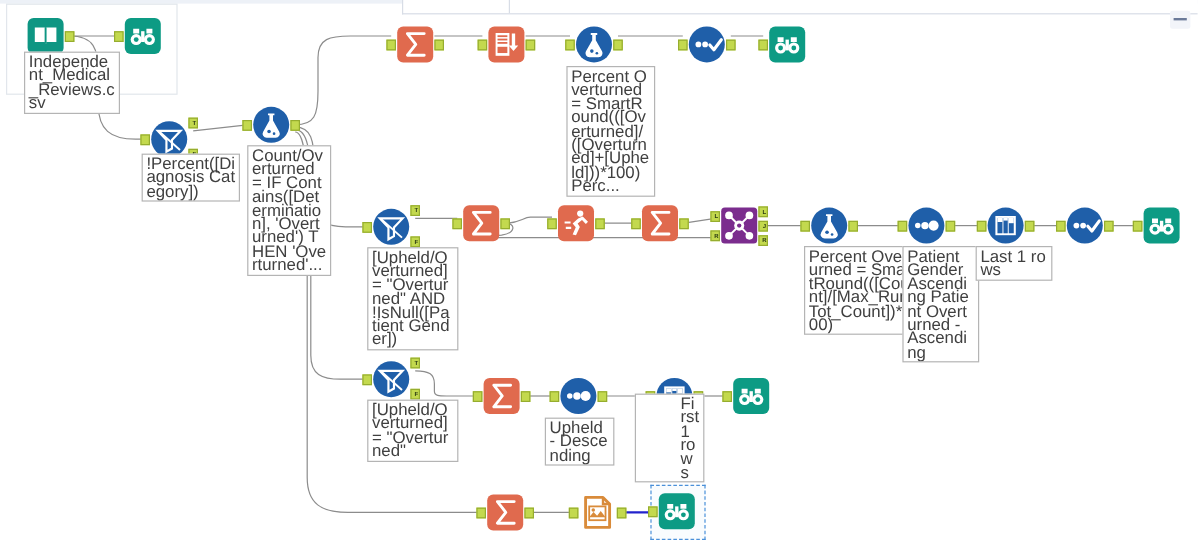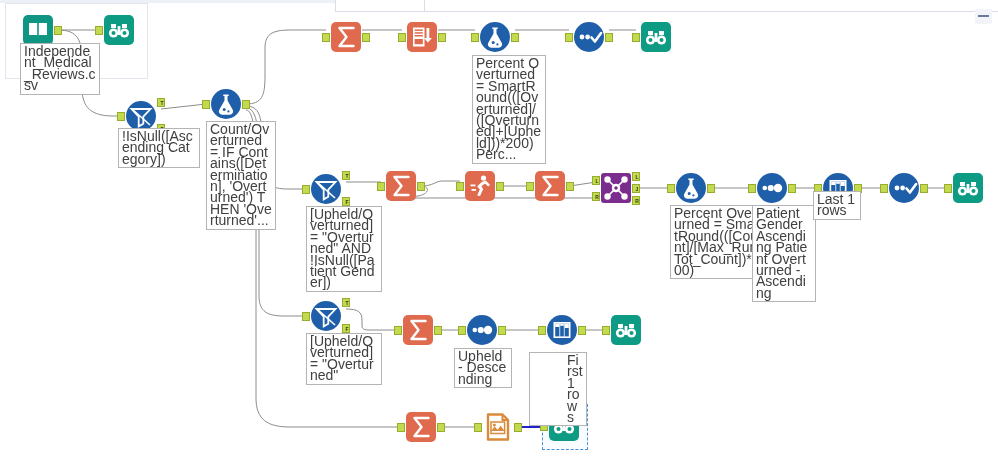--- a/index.html
+++ b/index.html
@@ -475,25 +475,25 @@
             <rect x="14.6" y="12" width="2.8" height="9" fill="#ffffff"></rect>
             <circle cx="10.5" cy="19" r="2" fill="#0d9b84"></circle>
             <circle cx="21.5" cy="19" r="2" fill="#0d9b84"></circle>
           </svg>
         </div>
       </div>
       <div class="pad" style="left: 540px; top: 422px;"></div>
     </div>
   <div id="annos-layer">
       <div class="anno" style="left: 20px; top: 43px; width: 80px; min-height: 28px;">Independent_Medical_Reviews.csv</div>
-      <div class="anno" style="left: 118px; top: 128px; width: 82px; min-height: 28px;">!IsNull([Ascending Category])</div>
+      <div class="anno" style="left: 118px; top: 128px; width: 82px; min-height: 28px;">!Percent([Diagnosis Category])</div>
       <div class="anno" style="left: 206px; top: 121px; width: 70px; min-height: 62px;">Count/Overturned = IF Contains([Determination], 'Overturned') THEN 'Overturned'...</div>
-      <div class="anno" style="left: 472px; top: 55px; width: 74px; min-height: 90px;">Percent Overturned = SmartRound(([Overturned]/([Overturned]+[Upheld]))*200) Perc...</div>
+      <div class="anno" style="left: 472px; top: 55px; width: 74px; min-height: 90px;">Percent Overturned = SmartRound(([Overturned]/([Overturned]+[Upheld]))*100) Perc...</div>
       <div class="anno" style="left: 306px; top: 206px; width: 76px; min-height: 70px;">[Upheld/Overturned] = "Overturned" AND !IsNull([Patient Gender])</div>
       <div class="anno" style="left: 670px; top: 205px; width: 97px; min-height: 70px;">Percent Overturned = SmartRound(([Count]/[Max_RunTot_Count])*100)</div>
       <div class="anno" style="left: 752px; top: 205px; width: 64px; min-height: 62px;">Patient Gender Ascending Patient Overturned - Ascending</div>
-      <div class="anno" style="left: 813px; top: 191px; width: 48px; min-height: 14px;">Last 1 rows</div>
+      <div class="anno" style="left: 813px; top: 205px; width: 64px; min-height: 14px;">Last 1 rows</div>
       <div class="anno" style="left: 306px; top: 333px; width: 76px; min-height: 40px;">[Upheld/Overturned] = "Overturned"</div>
       <div class="anno" style="left: 454px; top: 348px; width: 58px; min-height: 28px;">Upheld - Descending</div>
-      <div class="anno" style="left: 529px; top: 352px; width: 58px; min-height: 16px; padding-left: 37px;">First 1 rows</div>
+      <div class="anno" style="left: 529px; top: 328px; width: 58px; min-height: 16px; padding-left: 37px;">First 1 rows</div>
     </div>
 
 </div>
 
 </body></html>

